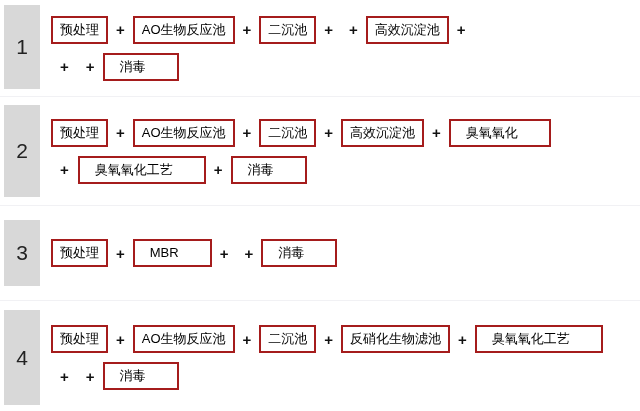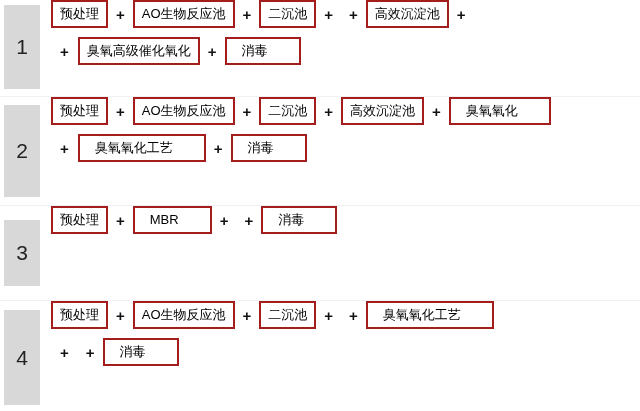--- a/index.html
+++ b/index.html
@@ -54,20 +54,21 @@
   }
   .r1 .index-cell { margin-top: 5px; margin-bottom: 7px; }
   .r2 .index-cell { margin-top: 8px; margin-bottom: 8px; }
   .r3 .index-cell { margin-top: 14px; margin-bottom: 14px; }
   .r4 .index-cell { margin-top: 9px; margin-bottom: 9px; }
 
   .steps-cell {
     flex: 1 1 auto;
     display: flex;
     flex-direction: column;
+    justify-content: center;
     padding-left: 11px;
     padding-right: 4px;
   }
   .step-line {
     display: flex;
     align-items: center;
     flex-wrap: nowrap;
   }
   .step-line + .step-line {
     margin-top: 9px;
@@ -107,21 +108,20 @@
           <span class="step-box">AO生物反应池</span>
           <span class="plus">+</span>
           <span class="step-box">二沉池</span>
           <span class="plus">+</span>
           <span class="plus">+</span>
           <span class="step-box">高效沉淀池</span>
           <span class="plus">+</span>
         </div>
         <div class="step-line">
           <span class="plus lead">+</span>
-          <span class="step-box">臭氧高级催化氧化</span>
           <span class="plus">+</span>
           <span class="step-box wide">消毒</span>
         </div>
       </div>
     </div>
     <div class="row-divider"></div>
     <div class="scheme-row r2">
       <div class="index-cell">2</div>
       <div class="steps-cell">
         <div class="step-line">
@@ -161,20 +161,21 @@
     <div class="scheme-row r4">
       <div class="index-cell">4</div>
       <div class="steps-cell">
         <div class="step-line">
           <span class="step-box">预处理</span>
           <span class="plus">+</span>
           <span class="step-box">AO生物反应池</span>
           <span class="plus">+</span>
           <span class="step-box">二沉池</span>
           <span class="plus">+</span>
+          <span class="step-box">反硝化生物滤池</span>
           <span class="plus">+</span>
           <span class="step-box wide">臭氧氧化工艺</span>
         </div>
         <div class="step-line">
           <span class="plus lead">+</span>
           <span class="plus">+</span>
           <span class="step-box wide">消毒</span>
         </div>
       </div>
     </div>

